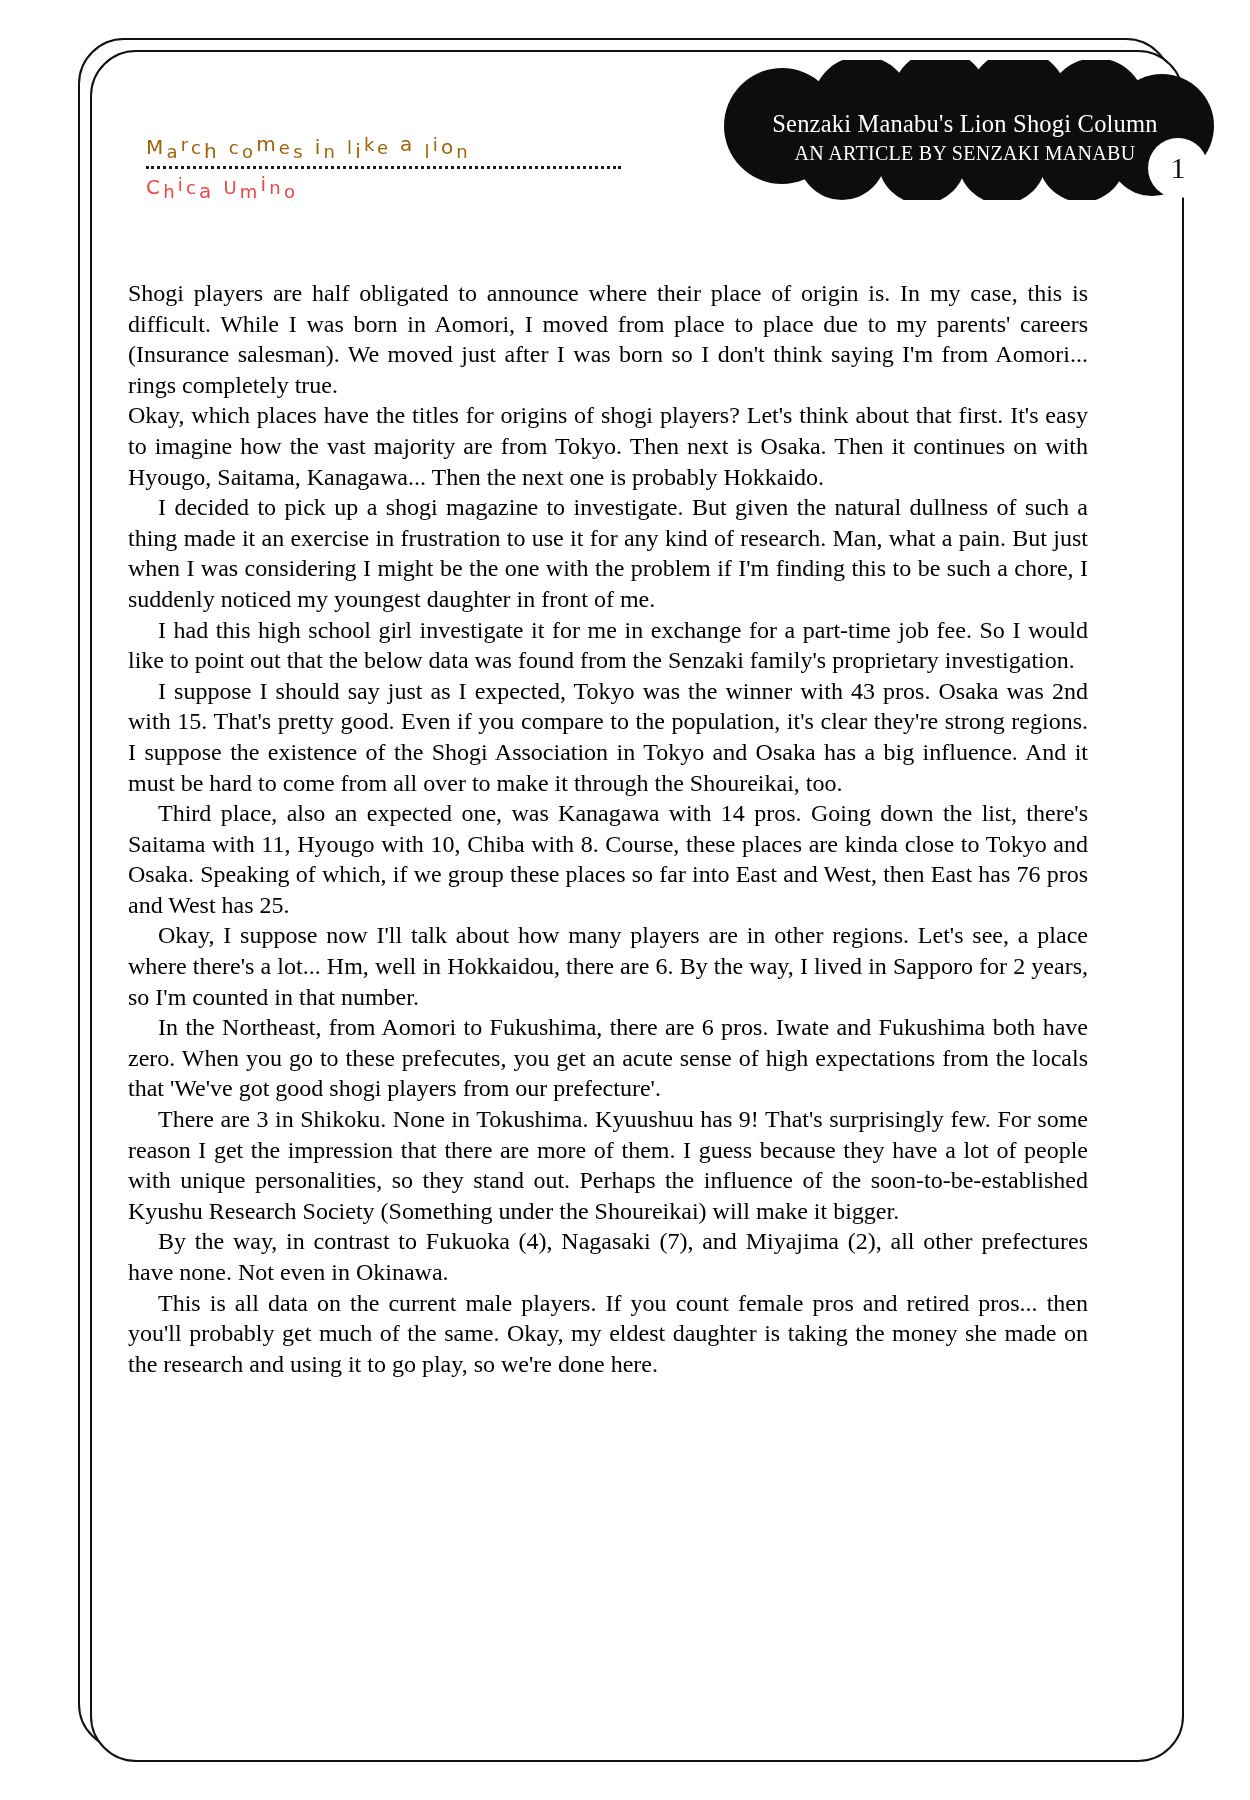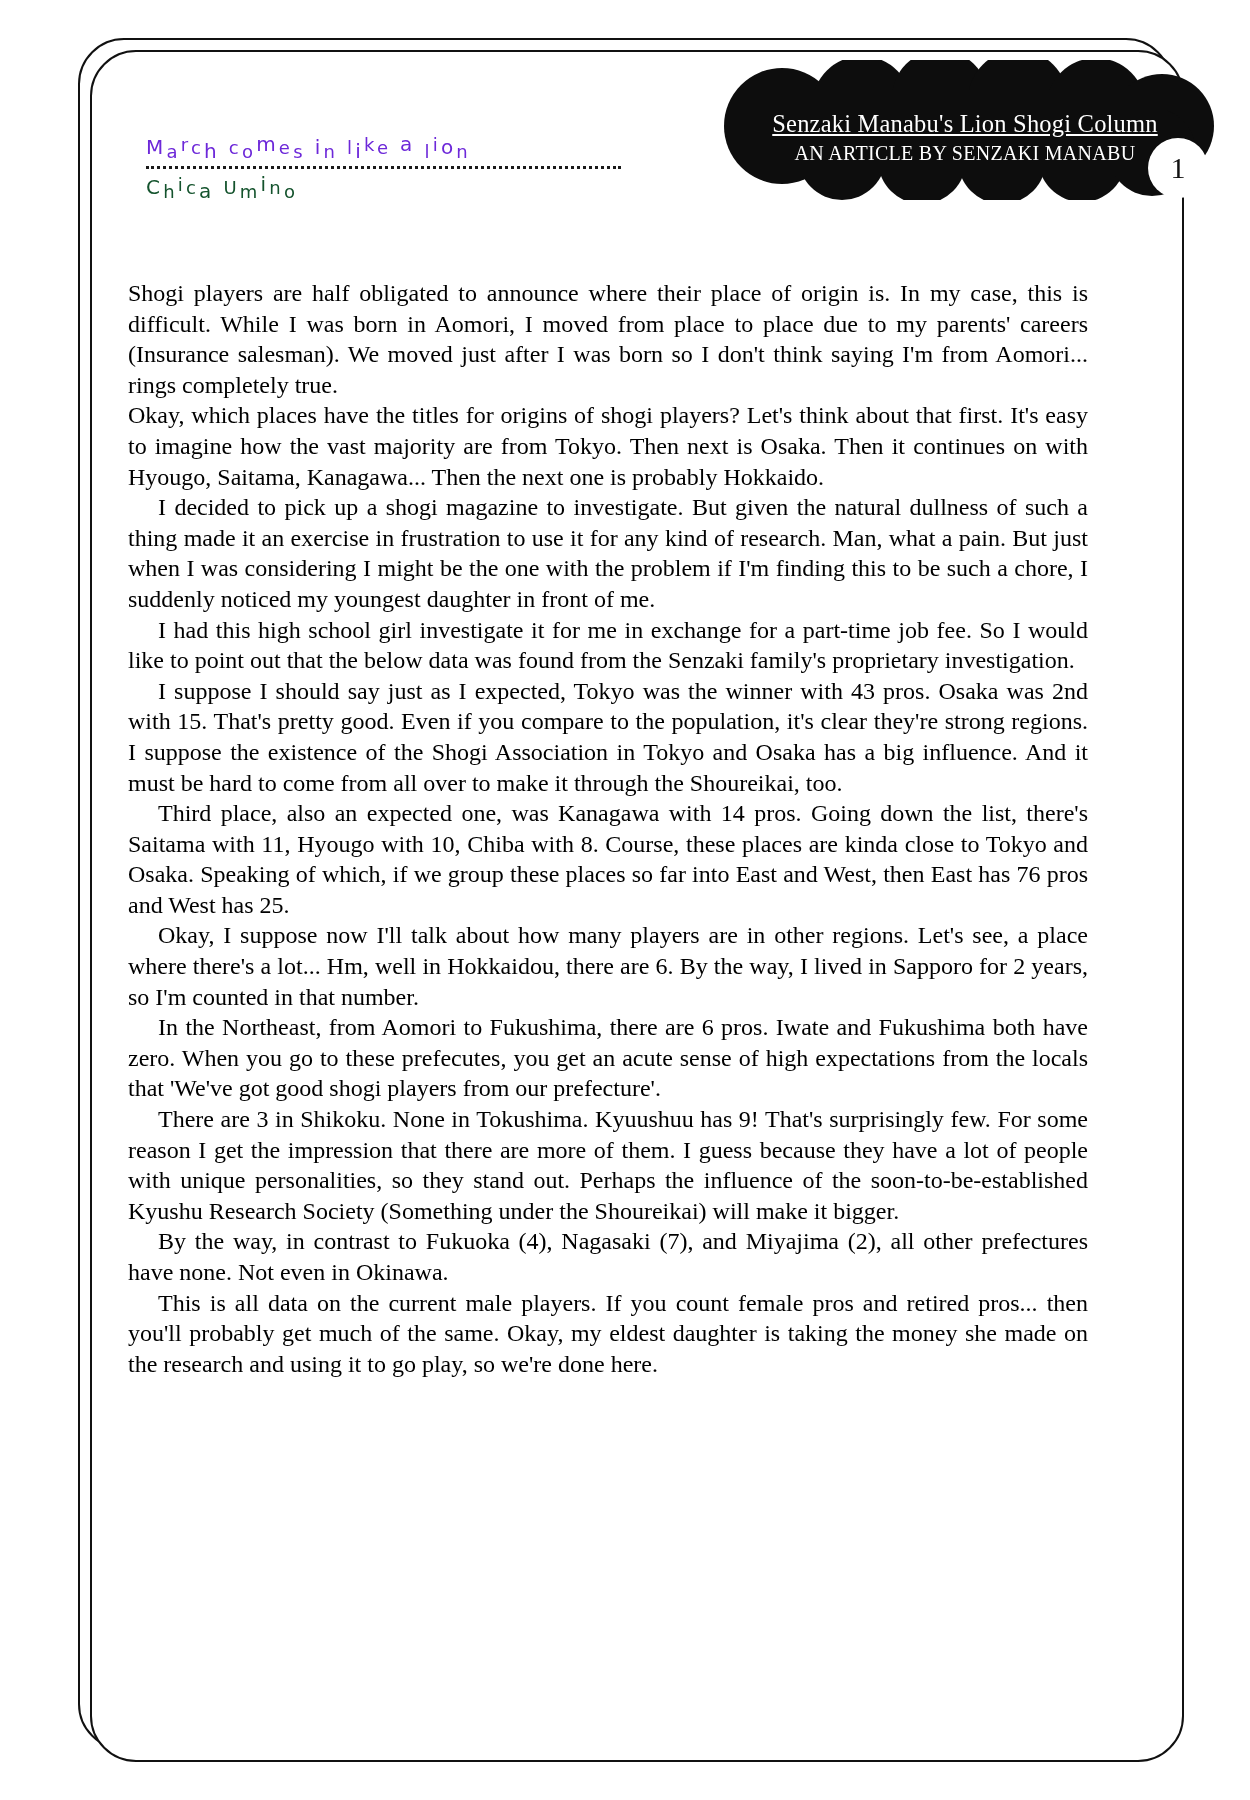--- a/index.html
+++ b/index.html
@@ -63,21 +63,20 @@
   }
   .cloud-title {
     position: absolute;
     left: 8px;
     top: 50px;
     width: 470px;
     font-size: 24.5px;
     font-family: "Liberation Serif", serif;
     letter-spacing: .2px;
     white-space: nowrap;
-    text-decoration: underline;
   }
   .cloud-sub {
     position: absolute;
     left: 8px;
     top: 82px;
     width: 470px;
     font-size: 20px;
     font-family: "Liberation Serif", serif;
     letter-spacing: .3px;
     white-space: nowrap;
@@ -104,37 +103,37 @@
     position: absolute;
     left: 146px;
     top: 135px;
     width: 520px;
     z-index: 4;
   }
   .runhead-series {
     font-family: "DejaVu Sans", sans-serif;
     font-size: 19px;
     letter-spacing: 3.2px;
-    color: #6d28d9;
+    color: #a16207;
     white-space: nowrap;
   }
   .runhead-series span:nth-child(2n) { position: relative; top: 3px; }
   .runhead-series span:nth-child(3n) { position: relative; top: -2px; }
   .dotline {
     margin-top: 7px;
     margin-bottom: 6px;
     width: 475px;
     border-bottom: 3px dotted #1a1a1a;
     height: 0;
   }
   .runhead-author {
     font-family: "DejaVu Sans", sans-serif;
     font-size: 19px;
     letter-spacing: 3.2px;
-    color: #14532d;
+    color: #ef4444;
     white-space: nowrap;
   }
   .runhead-author span:nth-child(2n) { position: relative; top: 3px; }
   .runhead-author span:nth-child(3n) { position: relative; top: -2px; }
 
   
   .article {
     position: absolute;
     left: 128px;
     top: 278px;

